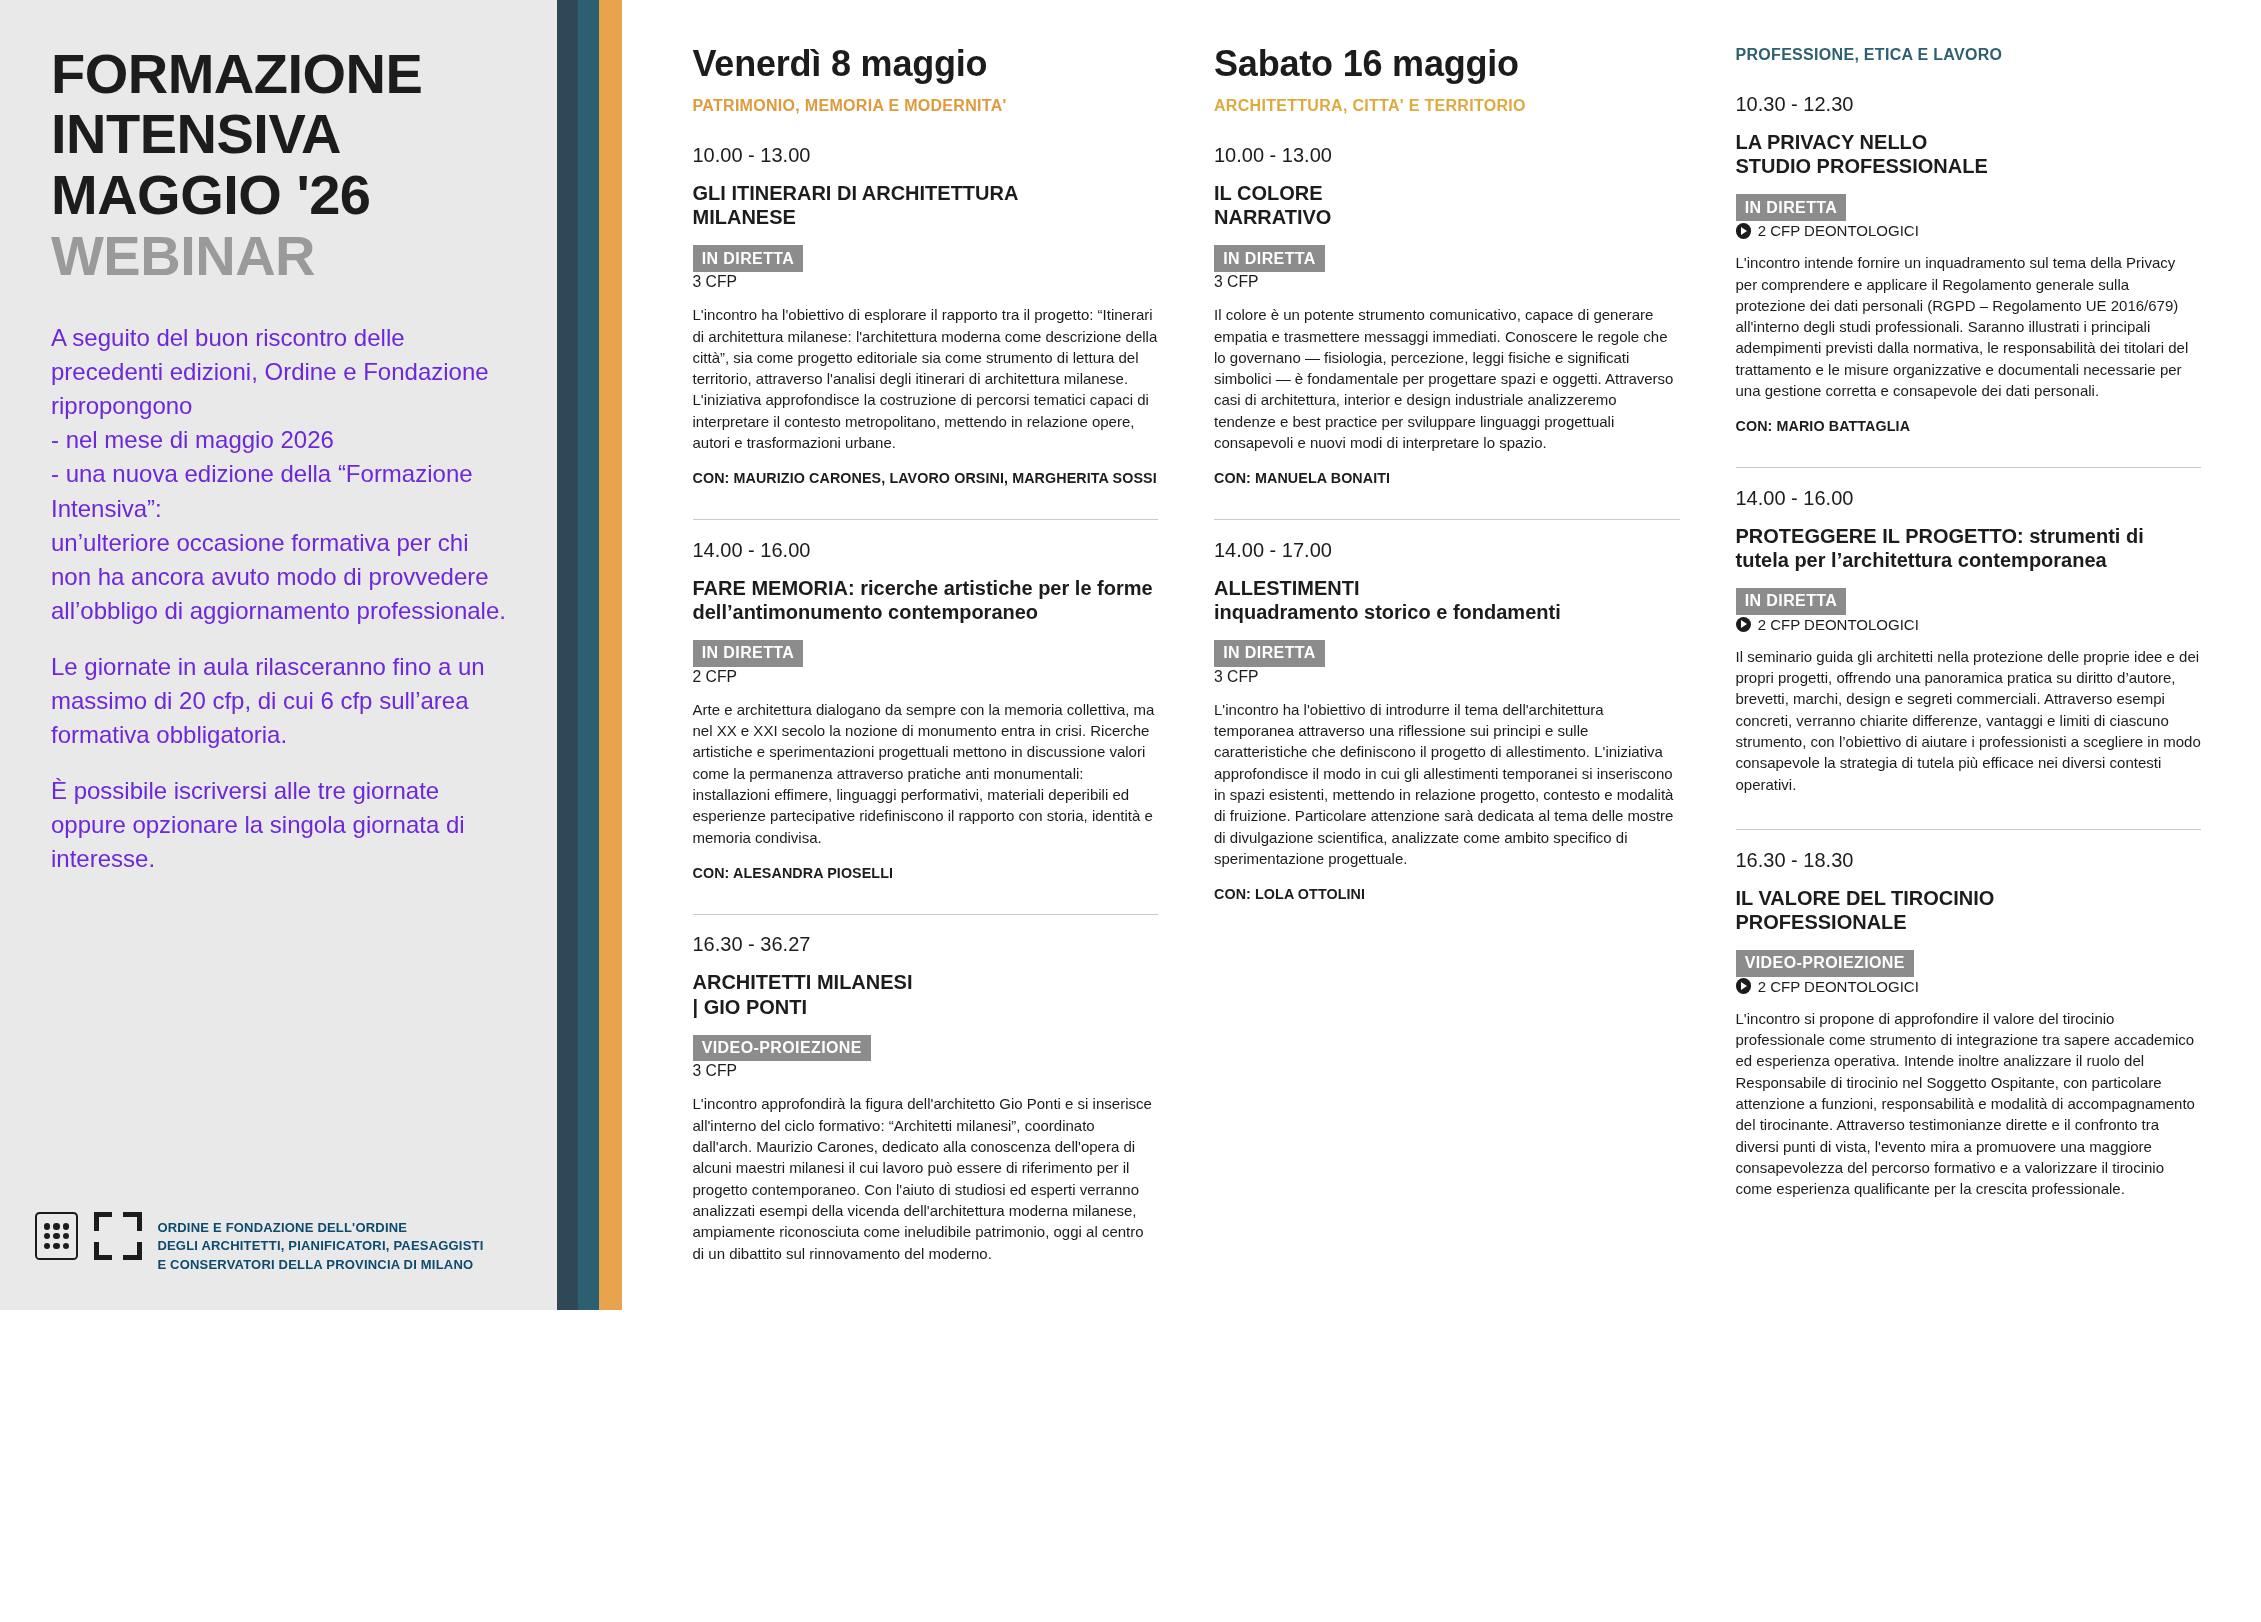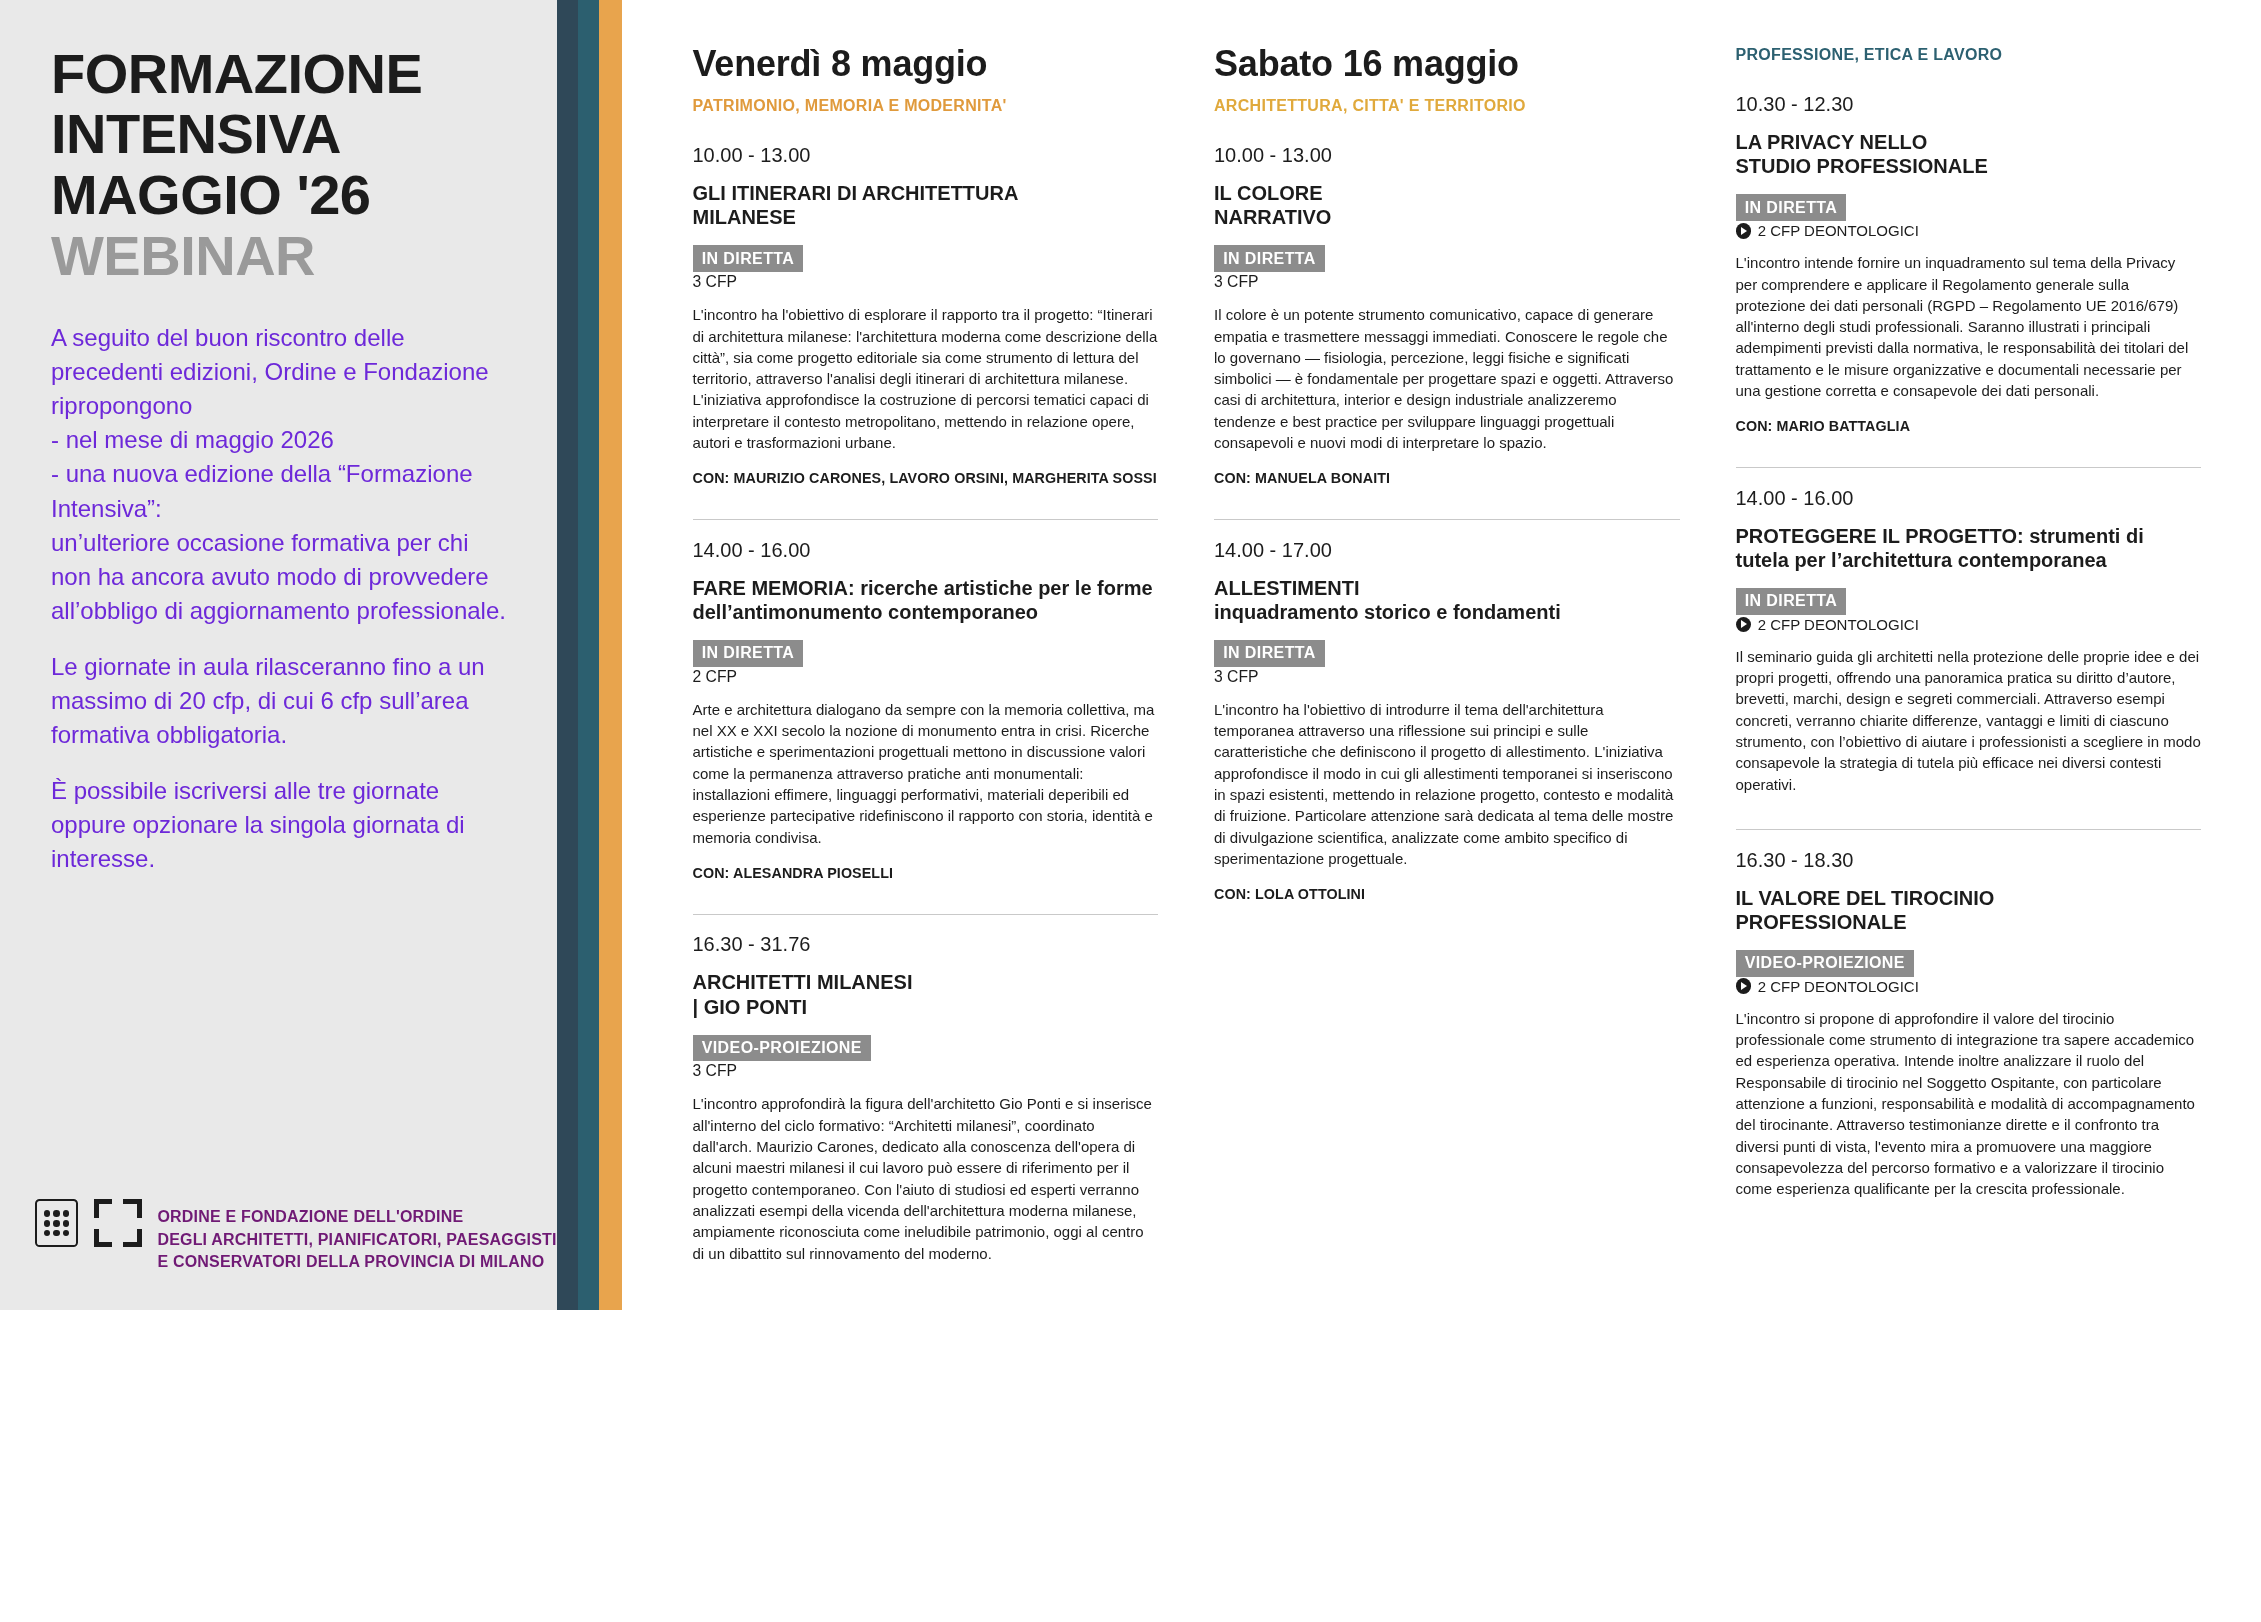--- a/index.html
+++ b/index.html
@@ -86,26 +86,26 @@
   .logo-brackets span {
     position: absolute;
     width: 18.5px; height: 18.5px;
     border: 5.1px solid #1c1c1c;
   }
   .logo-brackets .tl { top: 0; left: 0; border-right: none; border-bottom: none; }
   .logo-brackets .tr { top: 0; right: 0; border-left: none; border-bottom: none; }
   .logo-brackets .bl { bottom: 0; left: 0; border-right: none; border-top: none; }
   .logo-brackets .br { bottom: 0; right: 0; border-left: none; border-top: none; }
   .logo-text {
-    font-size: 16px;
+    font-size: 13px;
     line-height: 1.42;
     font-weight: bold;
     letter-spacing: 0.2px;
     padding-top: 6.5px;
-    color: #701a75;
+    color: #0c4a6e;
   }
 
   
   .stripes { display: flex; flex-direction: row; height: 100%; }
   .stripe { height: 100%; }
   .stripe-dark  { width: 21px; background: #2f4858; }
   .stripe-teal  { width: 21px; background: #2c5f6f; }
   .stripe-orange{ width: 23px; background: #e8a44d; }
   .stripe-gap   { width: 24px; background: #ffffff; }
 
@@ -282,21 +282,21 @@
       <div class="session">
         <div class="time">14.00 - 16.00</div>
         <div class="sess-title" style="white-space:pre-line">FARE MEMORIA: ricerche artistiche per le forme dell’antimonumento contemporaneo</div>
         <div class="badge">IN DIRETTA</div>
         <div class="cfp">2 CFP</div>
         <div class="body-text">Arte e architettura dialogano da sempre con la memoria collettiva, ma nel XX e XXI secolo la nozione di monumento entra in crisi. Ricerche artistiche e sperimentazioni progettuali mettono in discussione valori come la permanenza attraverso pratiche anti monumentali: installazioni effimere, linguaggi performativi, materiali deperibili ed esperienze partecipative ridefiniscono il rapporto con storia, identità e memoria condivisa.</div>
         <div class="con">CON: ALESANDRA PIOSELLI</div>
       </div>
 
       <div class="session">
-        <div class="time">16.30 - 31.76</div>
+        <div class="time">16.30 - 36.27</div>
         <div class="sess-title" style="white-space:pre-line">ARCHITETTI MILANESI
 | GIO PONTI</div>
         <div class="badge">VIDEO-PROIEZIONE</div>
         <div class="cfp">3 CFP</div>
         <div class="body-text">L'incontro approfondirà la figura dell'architetto Gio Ponti e si inserisce all'interno del ciclo formativo: “Architetti milanesi”, coordinato dall'arch. Maurizio Carones, dedicato alla conoscenza dell'opera di alcuni maestri milanesi il cui lavoro può essere di riferimento per il progetto contemporaneo. Con l'aiuto di studiosi ed esperti verranno analizzati esempi della vicenda dell'architettura moderna milanese, ampiamente riconosciuta come ineludibile patrimonio, oggi al centro di un dibattito sul rinnovamento del moderno.</div>
       </div>
     </div>
 
     <div class="col">
       <div class="day-title">Sabato 16 maggio</div>

